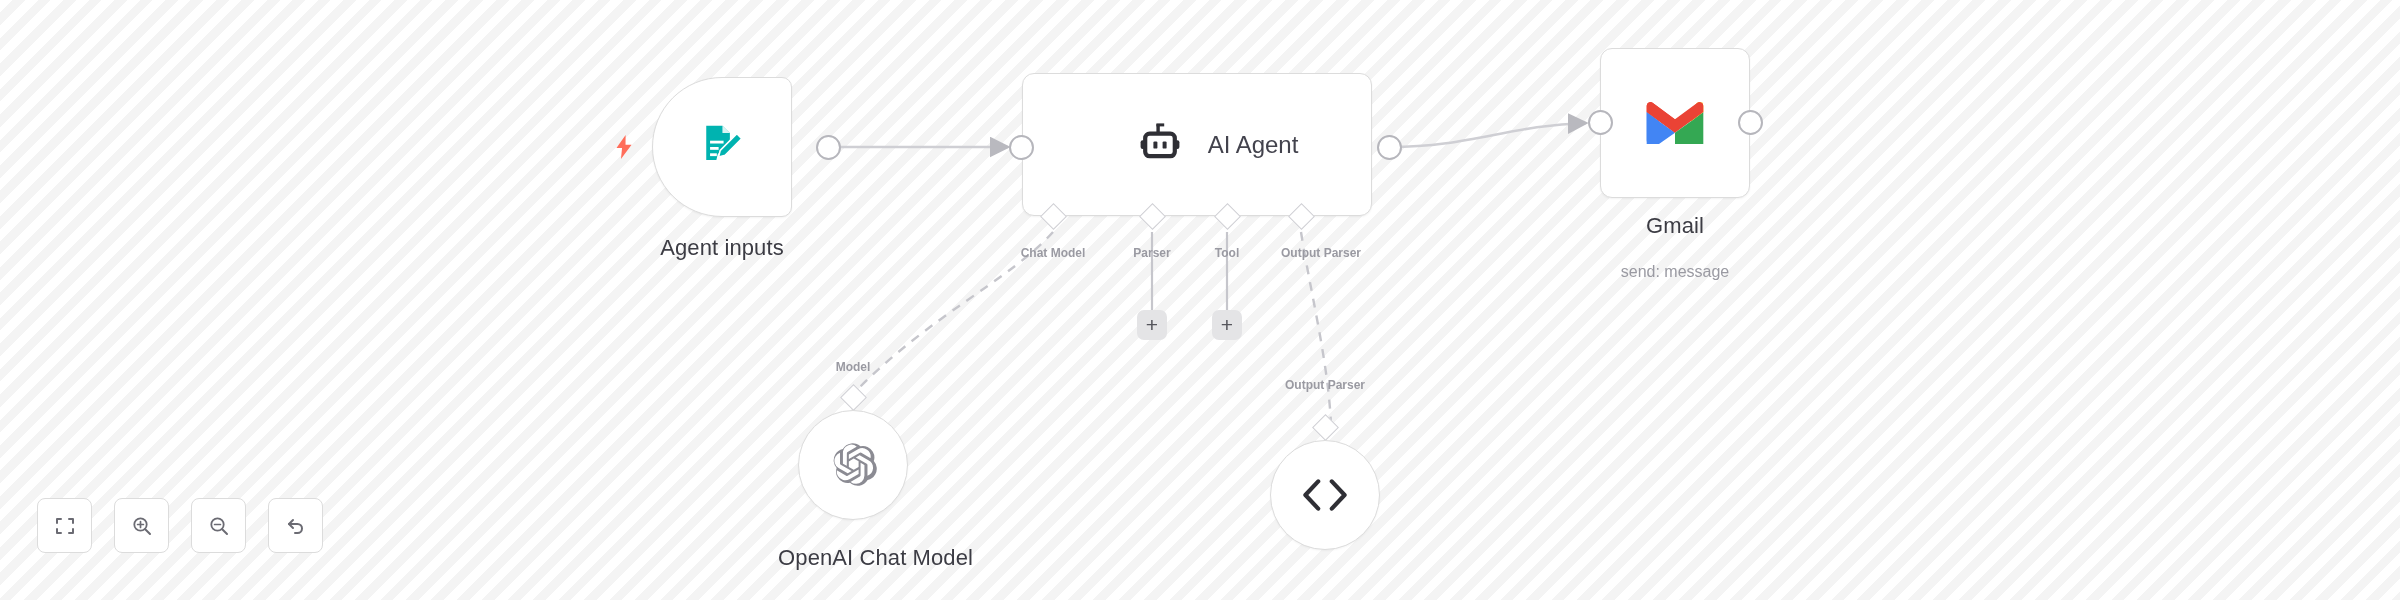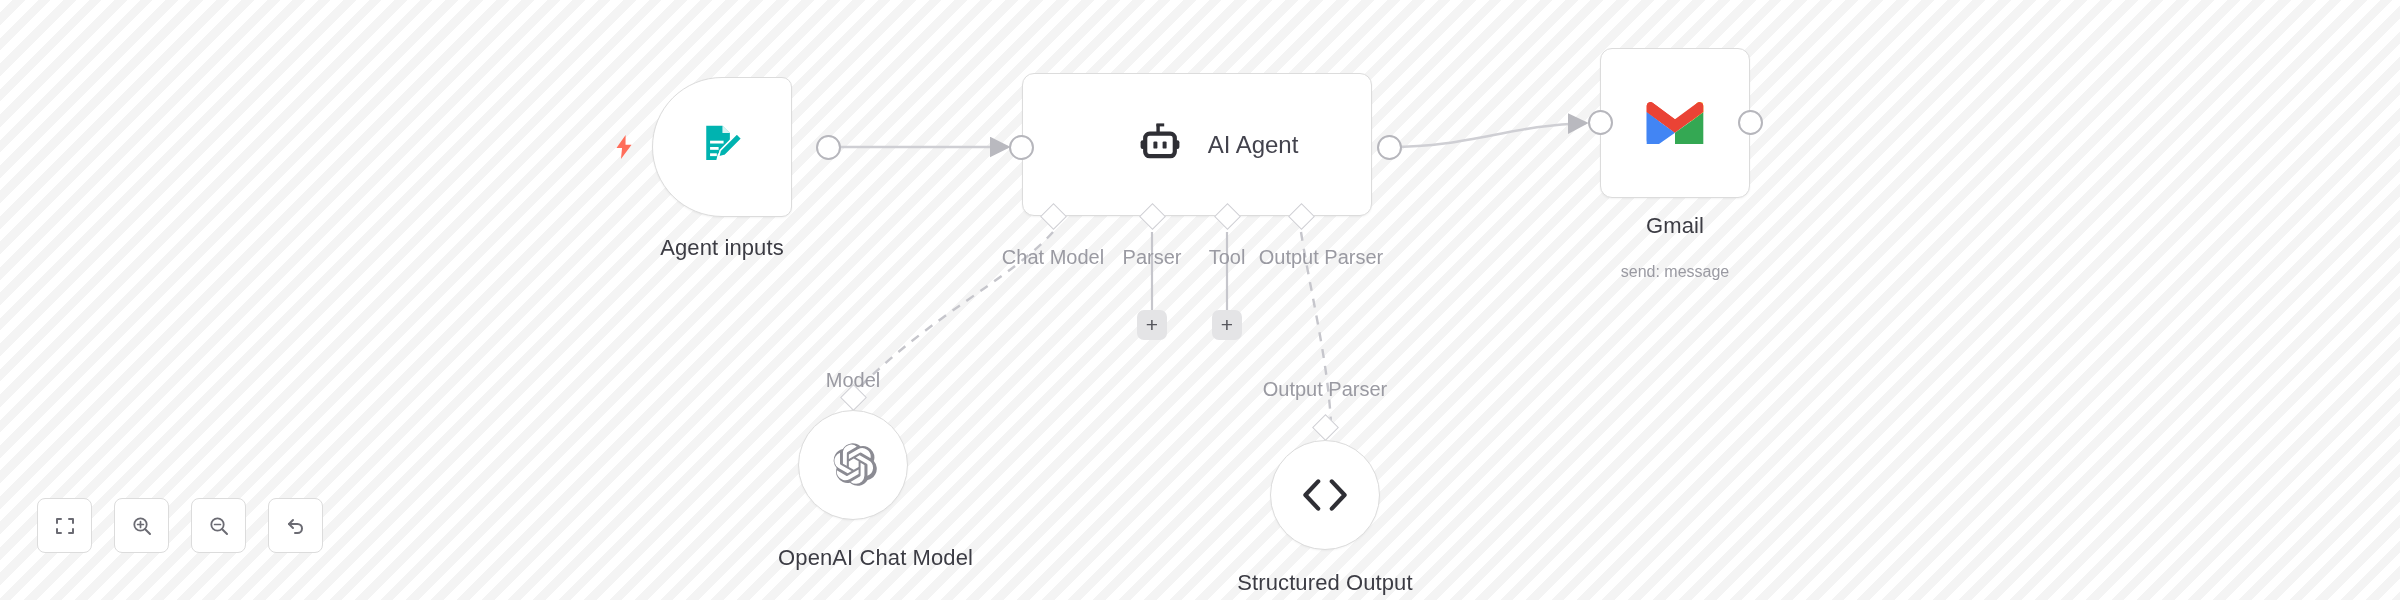--- a/index.html
+++ b/index.html
@@ -83,24 +83,25 @@
   
   .diamond {
     position: absolute;
     width: 19px; height: 19px;
     background: #ffffff;
     border: 1.6px solid #cfcfd4;
     transform: rotate(45deg);
   }
   .port-label {
     position: absolute;
-    font-size: 20px;
+    font-size: 12px;
     color: #9a9aa2;
     white-space: nowrap;
     text-align: center;
+    font-weight: bold;
   }
 
   
   .port-dot {
     position: absolute;
     width: 25px; height: 25px;
     border-radius: 50%;
     background: #ffffff;
     border: 2px solid #b6b6bc;
   }
@@ -245,38 +246,37 @@
       <path d="M3 11 l10 7.5 L26 28 L13 37 H6 a3 3 0 0 1 -3 -3 z" fill="#4285f4"></path>
       <path d="M26 28 L39 18.5 V37 h-13 z" fill="#34a853"></path>
       <path d="M3 6 a3 3 0 0 1 4.8 -2.4 L26 17.2 L26 28 L3 11 z" fill="#ea4335"></path>
     </svg>
   </div>
   <div class="node-label" style="left:1600px; top:213px; width:150px;">Gmail</div>
   <div class="node-sublabel" style="left:1570px; top:248px; width:210px;margin-top:15px;">send: message</div>
   <div class="port-dot" style="left:1588px; top:110px;"></div>
   <div class="port-dot" style="left:1738px; top:110px;"></div>
 
-  <div class="port-label" style="left:783px; top:369px; width:140px;">Model</div>
+  <div class="port-label" style="left:783px; top:360px; width:140px;">Model</div>
   <div class="diamond" style="left:844px; top:388px;"></div>
   <div class="node-circle" id="node-openai">
     <svg width="52" height="52" viewBox="0 0 24 24">
       <path d="M21.6 10.2a5.2 5.2 0 0 0-.45-4.3 5.3 5.3 0 0 0-5.7-2.54A5.3 5.3 0 0 0 7.3 4.6a5.2 5.2 0 0 0-3.5 2.53 5.3 5.3 0 0 0 .65 6.23 5.2 5.2 0 0 0 .45 4.3 5.3 5.3 0 0 0 5.7 2.54 5.3 5.3 0 0 0 8.15-1.24 5.2 5.2 0 0 0 3.5-2.53 5.3 5.3 0 0 0-.65-6.23zM13.4 20.7a3.9 3.9 0 0 1-2.5-.9l.12-.07 4.14-2.39a.68.68 0 0 0 .34-.59V11l1.75 1.01a.06.06 0 0 1 .03.05v4.83a3.92 3.92 0 0 1-3.88 3.81zM5.05 17.1a3.9 3.9 0 0 1-.47-2.62l.13.08 4.14 2.39c.21.12.47.12.68 0l5.06-2.92v2.02a.07.07 0 0 1-.03.06l-4.19 2.42a3.92 3.92 0 0 1-5.32-1.43zM3.96 8.1a3.9 3.9 0 0 1 2.04-1.71v4.92c0 .24.13.47.34.59l5.04 2.9-1.75 1.02a.07.07 0 0 1-.06 0L5.34 13.4a3.92 3.92 0 0 1-1.38-5.3zm14.38 3.34-5.06-2.93 1.75-1a.07.07 0 0 1 .06 0l4.19 2.42a3.91 3.91 0 0 1-.6 7.06v-4.92a.68.68 0 0 0-.34-.6zm1.74-2.62-.13-.08-4.13-2.4a.68.68 0 0 0-.68 0L10.08 9.26V7.24a.06.06 0 0 1 .03-.06l4.19-2.41a3.91 3.91 0 0 1 5.8 4.05zM9.13 12.4 7.38 11.4a.07.07 0 0 1-.03-.05V6.52a3.91 3.91 0 0 1 6.42-3l-.12.07-4.14 2.39a.68.68 0 0 0-.34.59zm.95-2.05L12.33 9l2.25 1.3v2.6l-2.25 1.3-2.25-1.3z" fill="#8b8b93"></path>
     </svg>
   </div>
   <div class="node-label" style="left:733px; top:545px; width:240px;text-align:right;">OpenAI Chat Model</div>
 
   <div class="port-label" style="left:1255px; top:378px; width:140px;">Output Parser</div>
   <div class="diamond" style="left:1316px; top:418px;"></div>
   <div class="node-circle" id="node-structured">
     <svg width="52" height="40" viewBox="0 0 26 20">
       <path d="M9.6 3.2 L3.2 10 L9.6 16.8" fill="none" stroke="#2f2f35" stroke-width="2.1" stroke-linecap="round" stroke-linejoin="round"></path>
       <path d="M16.4 3.2 L22.8 10 L16.4 16.8" fill="none" stroke="#2f2f35" stroke-width="2.1" stroke-linecap="round" stroke-linejoin="round"></path>
     </svg>
   </div>
-  <div class="node-label" style="left:1205px; top:570px; width:240px;">Structured Output</div>
 
   <div id="toolbar">
     <button class="tool-btn">
       <svg width="24" height="24" viewBox="0 0 24 24">
         <path d="M4 9 V5 h4 M16 5 h4 v4 M20 15 v4 h-4 M8 19 H4 v-4" fill="none" stroke="#6b6b73" stroke-width="2" stroke-linecap="round" stroke-linejoin="round"></path>
       </svg>
     </button>
     <button class="tool-btn">
       <svg width="24" height="24" viewBox="0 0 24 24">
         <circle cx="10.5" cy="10.5" r="6.2" fill="none" stroke="#6b6b73" stroke-width="1.8"></circle>

